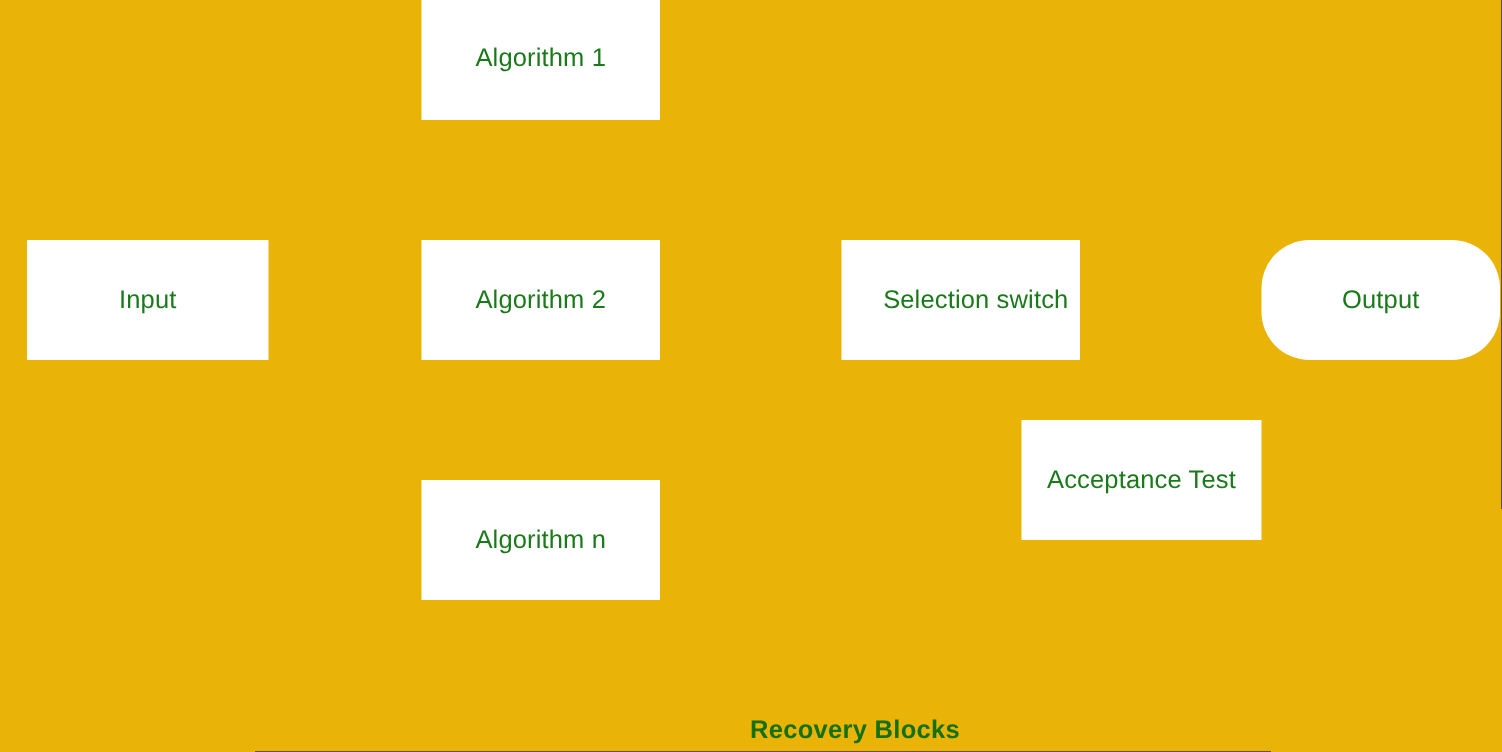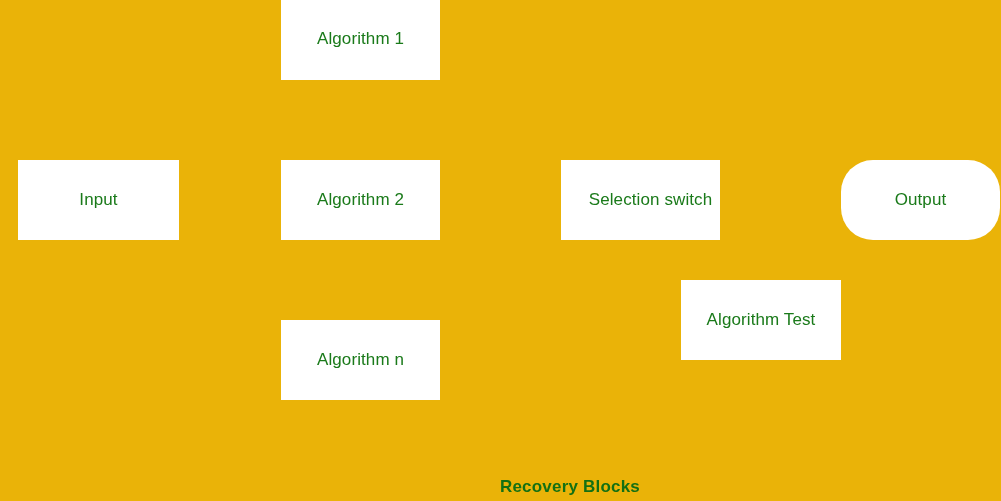--- a/index.html
+++ b/index.html
@@ -75,21 +75,21 @@
 
   <div class="node" id="node-selection">
     <span class="node-label">Selection switch</span>
   </div>
 
   <div class="node" id="node-output">
     <span class="node-label">Output</span>
   </div>
 
   <div class="node" id="node-acceptance">
-    <span class="node-label">Algorithm Test</span>
+    <span class="node-label">Acceptance Test</span>
   </div>
 
   <div class="node" id="node-algorithm-n">
     <span class="node-label">Algorithm n</span>
   </div>
 
   <div class="caption" id="diagram-caption">Recovery Blocks</div>
 
 </div>
 

